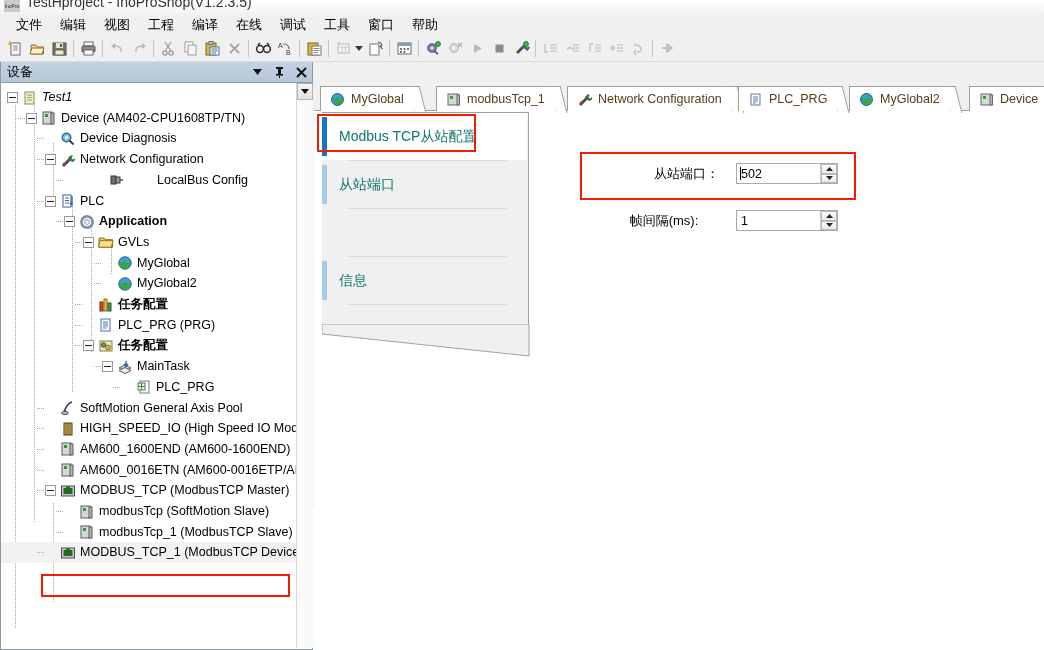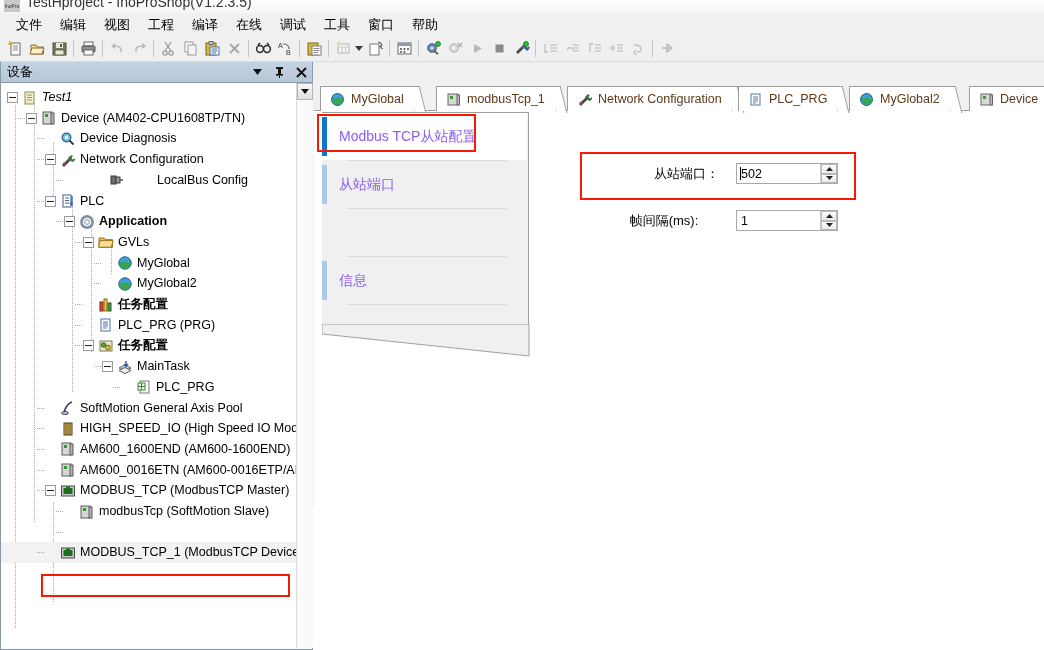--- a/index.html
+++ b/index.html
@@ -142,21 +142,21 @@
     position:absolute; left:8px; top:50px; width:207px; height:213px;
     background:#f0f0f0; border:1px solid #a0a0a0; border-left:none;
   }
   .catpanel-skew {
     position:absolute; left:8px; top:262px; width:208px; height:33px;
     overflow:hidden;
   }
   .catitem {
     position:absolute; left:0; width:205px; height:47px;
     display:flex; align-items:center; padding-left:17px;
-    font-size:14px; color:#8b5cf6; cursor:default;
+    font-size:14px; color:#0f766e; cursor:default;
   }
   .catitem .accent {
     position:absolute; left:0; top:4px; width:5px; height:39px; background:#a8cbe8;
   }
   .catitem.active { background:#ffffff; }
   .catitem.active .accent { background:#1176c7; }
   .catline { position:absolute; left:25px; width:160px; height:1px; background:#dcdcdc; }
 
   
   .formrow { position:absolute; display:flex; align-items:center; }
@@ -743,20 +743,31 @@
           <span class="tico">
             <svg width="16" height="16" viewBox="0 0 16 16">
               <rect x="2" y="2" width="9" height="12" fill="#d6d6d6" stroke="#5a5a5a"></rect>
               <rect x="10" y="3" width="3" height="11" fill="#b4b4b4" stroke="#5a5a5a"></rect>
               <rect x="4" y="4" width="3" height="3" fill="#2f9a2f"></rect>
             </svg>
           </span>
           <span class="tlabel">modbusTcp (SoftMotion Slave)</span>
         </div>
         <div class="guideh" style="left: 55px; top: 428px; width: 8px;"></div>
+        <div class="tnode" style="top: 438.7px; left: 63px;">
+          <span class="nolead"></span>
+          <span class="tico">
+            <svg width="16" height="16" viewBox="0 0 16 16">
+              <rect x="2" y="2" width="9" height="12" fill="#d6d6d6" stroke="#5a5a5a"></rect>
+              <rect x="10" y="3" width="3" height="11" fill="#b4b4b4" stroke="#5a5a5a"></rect>
+              <rect x="4" y="4" width="3" height="3" fill="#2f9a2f"></rect>
+            </svg>
+          </span>
+          <span class="tlabel">modbusTcp_1 (ModbusTCP Slave)</span>
+        </div>
         <div class="guideh" style="left: 55px; top: 448.7px; width: 8px;"></div>
         <div class="tnode sel-highlight" style="top: 459.4px; left: 0px; width: 311px; padding-left: 44px;">
           <span class="nolead"></span>
           <span class="tico">
             <svg width="16" height="16" viewBox="0 0 16 16">
               <rect x="1.5" y="3" width="13" height="10" fill="#c8c8c8" stroke="#4a4a4a"></rect>
               <rect x="3.5" y="5" width="9" height="6" fill="#1e6e1e"></rect>
               <rect x="6" y="3.5" width="4" height="2" fill="#1e6e1e"></rect>
             </svg>
           </span>

